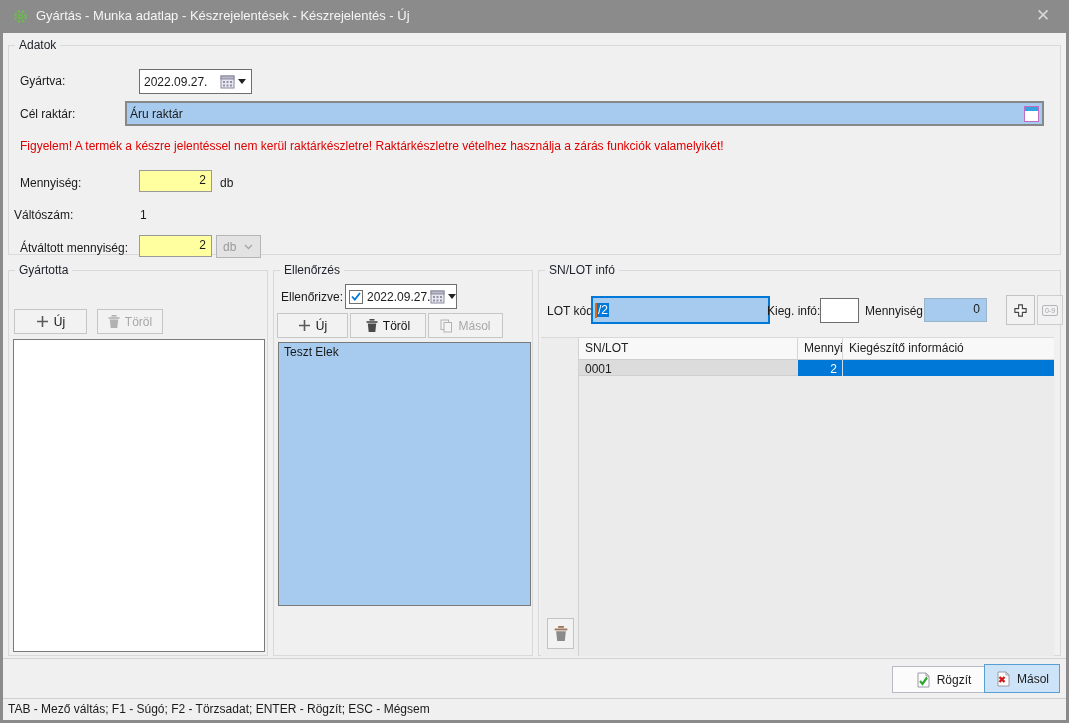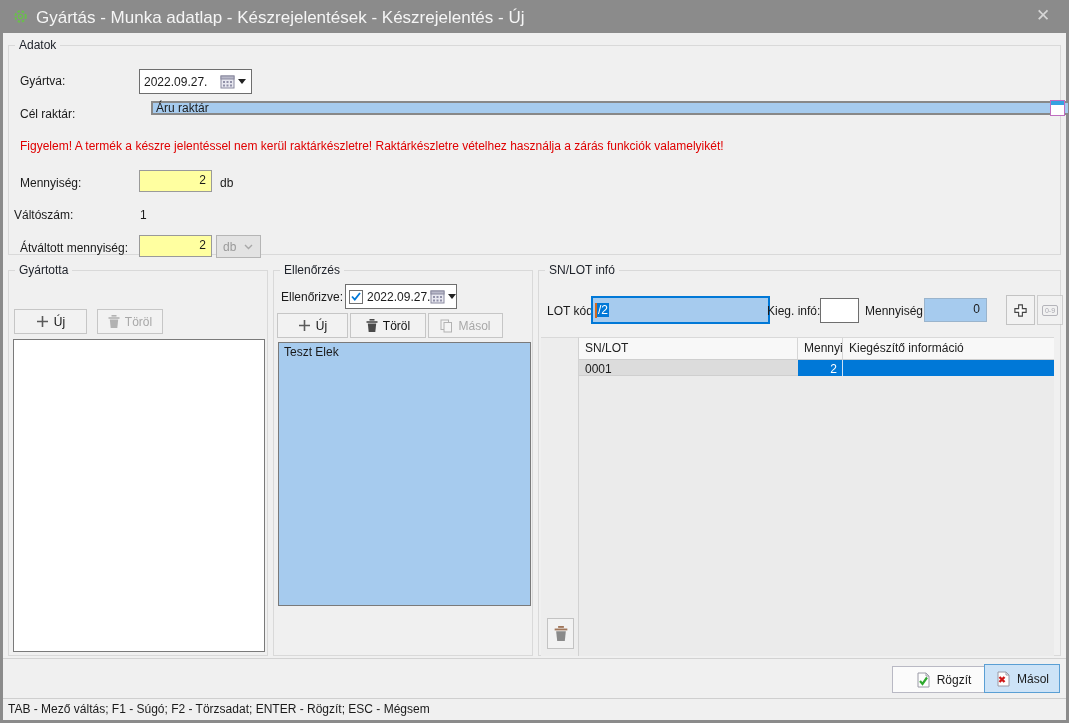--- a/index.html
+++ b/index.html
@@ -3,21 +3,21 @@
 <meta charset="utf-8">
 <style>
   * { margin:0; padding:0; box-sizing:border-box; }
   html,body { background:#555; }
   body { font-family:"Liberation Sans","DejaVu Sans",sans-serif; font-size:12px; color:#1a1a1a; }
   #window { position:relative; width:1069px; height:723px; background:#8b8b8b; overflow:hidden; }
 
   
   #titlebar { position:absolute; left:0; top:0; width:1069px; height:33px; background:#8b8b8b; color:#f5f5f5; }
   #titlebar .ticon { position:absolute; left:13px; top:9px; width:15px; height:15px; }
-  #titlebar .ttext { position:absolute; left:36px; top:8px; font-size:17px;text-align:right; }
+  #titlebar .ttext { position:absolute; left:36px; top:8px; font-size:13px;text-align:right; }
   #closebtn { position:absolute; right:10px; top:4px; width:32px; height:24px; color:#d6d6d6; font-size:17px; text-align:center; line-height:24px; cursor:default; }
 
   
   #client { position:absolute; left:3px; top:33px; width:1063px; height:687px; background:#f0f0f0; }
 
   .grp { position:absolute; border:1px solid #d9d9d9; background:#f0f0f0; }
   .grp > .cap { position:absolute; top:-8px; left:6px; background:#f0f0f0; padding:0 4px; color:#20242c; }
 
   .lbl { position:absolute; white-space:nowrap; }
   .red { color:#e00000; }
@@ -111,21 +111,21 @@
                 <rect x="3" y="9.5" width="2" height="2"></rect>
                 <rect x="6.5" y="9.5" width="2" height="2"></rect>
                 <rect x="10" y="9.5" width="2" height="2"></rect>
               </g>
           </svg>
         </span>
         <span class="arrow-down"></span>
       </div>
 
       <div class="lbl" style="left:11px; top:61px;">Cél raktár:</div>
-      <div class="bluefield" style="left:142px; top:55px; width:919px; height:14px;justify-content:flex-end;">
+      <div class="bluefield" style="left:116px; top:55px; width:919px; height:25px;justify-content:flex-end;">
         <span style="flex:1;">Áru raktár</span>
         <span class="winglyph"></span>
       </div>
 
       <div class="lbl red" style="left:11px; top:93px;">Figyelem! A termék a készre jelentéssel nem kerül raktárkészletre! Raktárkészletre vételhez használja a zárás funkciók valamelyikét!</div>
 
       <div class="lbl" style="left:11px; top:130px;">Mennyiség:</div>
       <div class="yellowfield" style="left:130px; top:124px; width:73px; height:22px;">2</div>
       <div class="lbl" style="left:211px; top:130px;">db</div>
 

